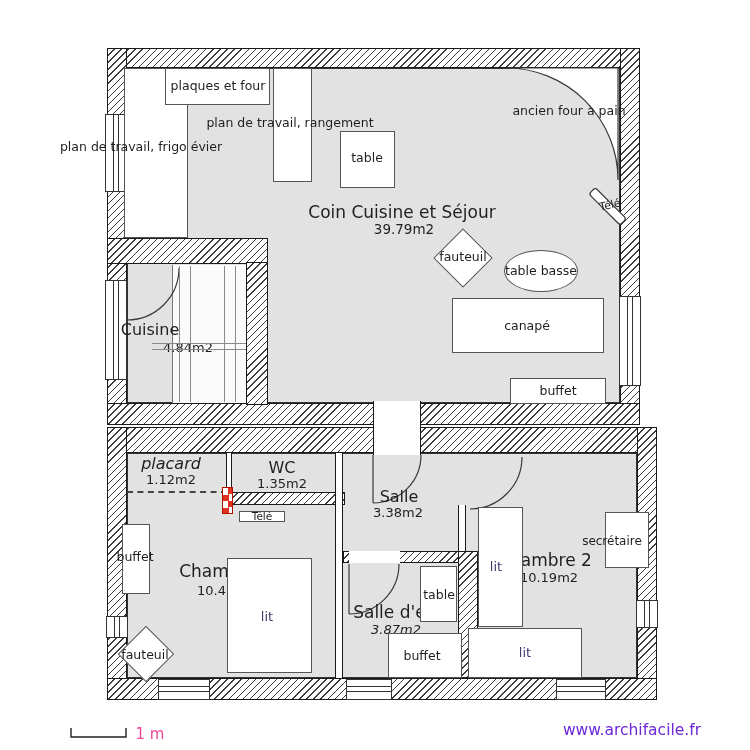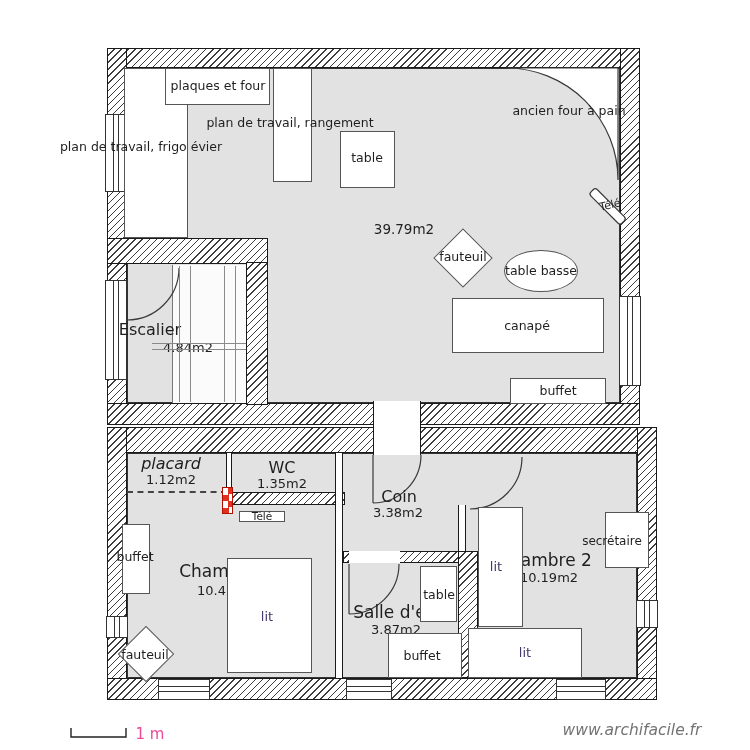--- a/index.html
+++ b/index.html
@@ -78,33 +78,34 @@
     <path d="M 179 268 A 52 52 0 0 1 127 320" fill="none" stroke="#3a3a3a" stroke-width="1.2"></path>
     <path d="M 421 455 A 48 48 0 0 1 373 503" fill="none" stroke="#3a3a3a" stroke-width="1.2"></path>
     <path d="M 373 455 L 373 503" stroke="#3a3a3a" stroke-width="1.2"></path>
     <path d="M 522 457 A 52 52 0 0 1 470 509" fill="none" stroke="#3a3a3a" stroke-width="1.2"></path>
     <path d="M 399 564 A 50 50 0 0 1 349 614" fill="none" stroke="#3a3a3a" stroke-width="1.2"></path>
     <path d="M 349 564 L 349 614" stroke="#3a3a3a" stroke-width="1.2"></path>
     <rect x="586" y="202" width="44" height="9" rx="3" transform="rotate(45 608 206)" fill="#ffffff" stroke="#3a3a3a" stroke-width="1.2"></rect>
     <path d="M 71 728 L 71 737 L 126 737 L 126 728" fill="none" stroke="#222" stroke-width="1.4"></path>
   </svg>
 
+  <div class="lbl" style="left:402px;top:212px;font-size:17px;">Coin Cuisine et Séjour</div>
   <div class="lbl areatxt" style="left:404px;top:230px;font-size:13.5px;">39.79m2</div>
-  <div class="lbl" style="left:150px;top:330px;font-size:16px;">Escalier</div>
+  <div class="lbl" style="left:150px;top:330px;font-size:16px;">Cuisine</div>
   <div class="lbl areatxt" style="left:188px;top:347px;">4.84m2</div>
   <div class="lbl roomname" style="left:171px;top:464px;font-style:italic;">placard</div>
   <div class="lbl areatxt" style="left:171px;top:479px;">1.12m2</div>
   <div class="lbl roomname" style="left:282px;top:468px;">WC</div>
   <div class="lbl areatxt" style="left:282px;top:483px;">1.35m2</div>
-  <div class="lbl roomname" style="left:399px;top:497px;">Coin</div>
+  <div class="lbl roomname" style="left:399px;top:497px;">Salle</div>
   <div class="lbl areatxt" style="left:398px;top:512px;text-align:right;">3.38m2</div>
   <div class="lbl" style="left:226px;top:571px;font-size:17px;">Chambre 1</div>
   <div class="lbl areatxt" style="left:222px;top:590px;">10.4m2</div>
   <div class="lbl" style="left:400px;top:612px;font-size:17px;">Salle d'eau</div>
-  <div class="lbl areatxt" style="left:396px;top:629px;">3.87m2</div>
+  <div class="lbl areatxt" style="left:396px;top:629px;font-style:italic;">3.87m2</div>
   <div class="lbl" style="left:545px;top:560px;font-size:17px;">Chambre 2</div>
   <div class="lbl areatxt" style="left:549px;top:577px;">10.19m2</div>
 
   <div class="furn" style="left:124px;top:68px;width:64px;height:170px;"></div>
   <div class="furn" style="left:165px;top:68px;width:105px;height:37px;"></div>
   <div class="furn" style="left:273px;top:68px;width:39px;height:114px;"></div>
   <div class="furn" style="left:340px;top:131px;width:55px;height:57px;"></div>
   <div class="furn" style="left:442px;top:237px;width:42px;height:42px;transform:rotate(45deg);"></div>
   <div class="furn" style="left:504px;top:250px;width:74px;height:42px;border-radius:50%;"></div>
   <div class="furn" style="left:452px;top:298px;width:152px;height:55px;"></div>
@@ -143,15 +144,15 @@
   <div class="lbl furnlbl litlbl" style="left:267px;top:616px;font-size:13px;">lit</div>
   <div class="lbl furnlbl litlbl" style="left:496px;top:566px;font-size:13px;">lit</div>
   <div class="lbl furnlbl litlbl" style="left:525px;top:652px;font-size:13px;">lit</div>
   <div class="lbl furnlbl" style="left:439px;top:595px;">table</div>
   <div class="lbl furnlbl" style="left:422px;top:656px;">buffet</div>
   <div class="lbl" style="left:612px;top:541px;font-size:12px;">secrétaire</div>
 
   <div class="redmark" style="left:222px;top:487px;width:11px;height:27px;"></div>
 
   <div class="lbl" style="left:150px;top:734px;font-size:15px;color:#ec4899;">1 m</div>
-  <div class="lbl" style="left:632px;top:731px;font-size:15.5px;color:#737373;font-style:italic;">www.archifacile.fr</div>
+  <div class="lbl" style="left:632px;top:731px;font-size:15.5px;color:#6d28d9;">www.archifacile.fr</div>
 
 </div>
 
 </body></html>

